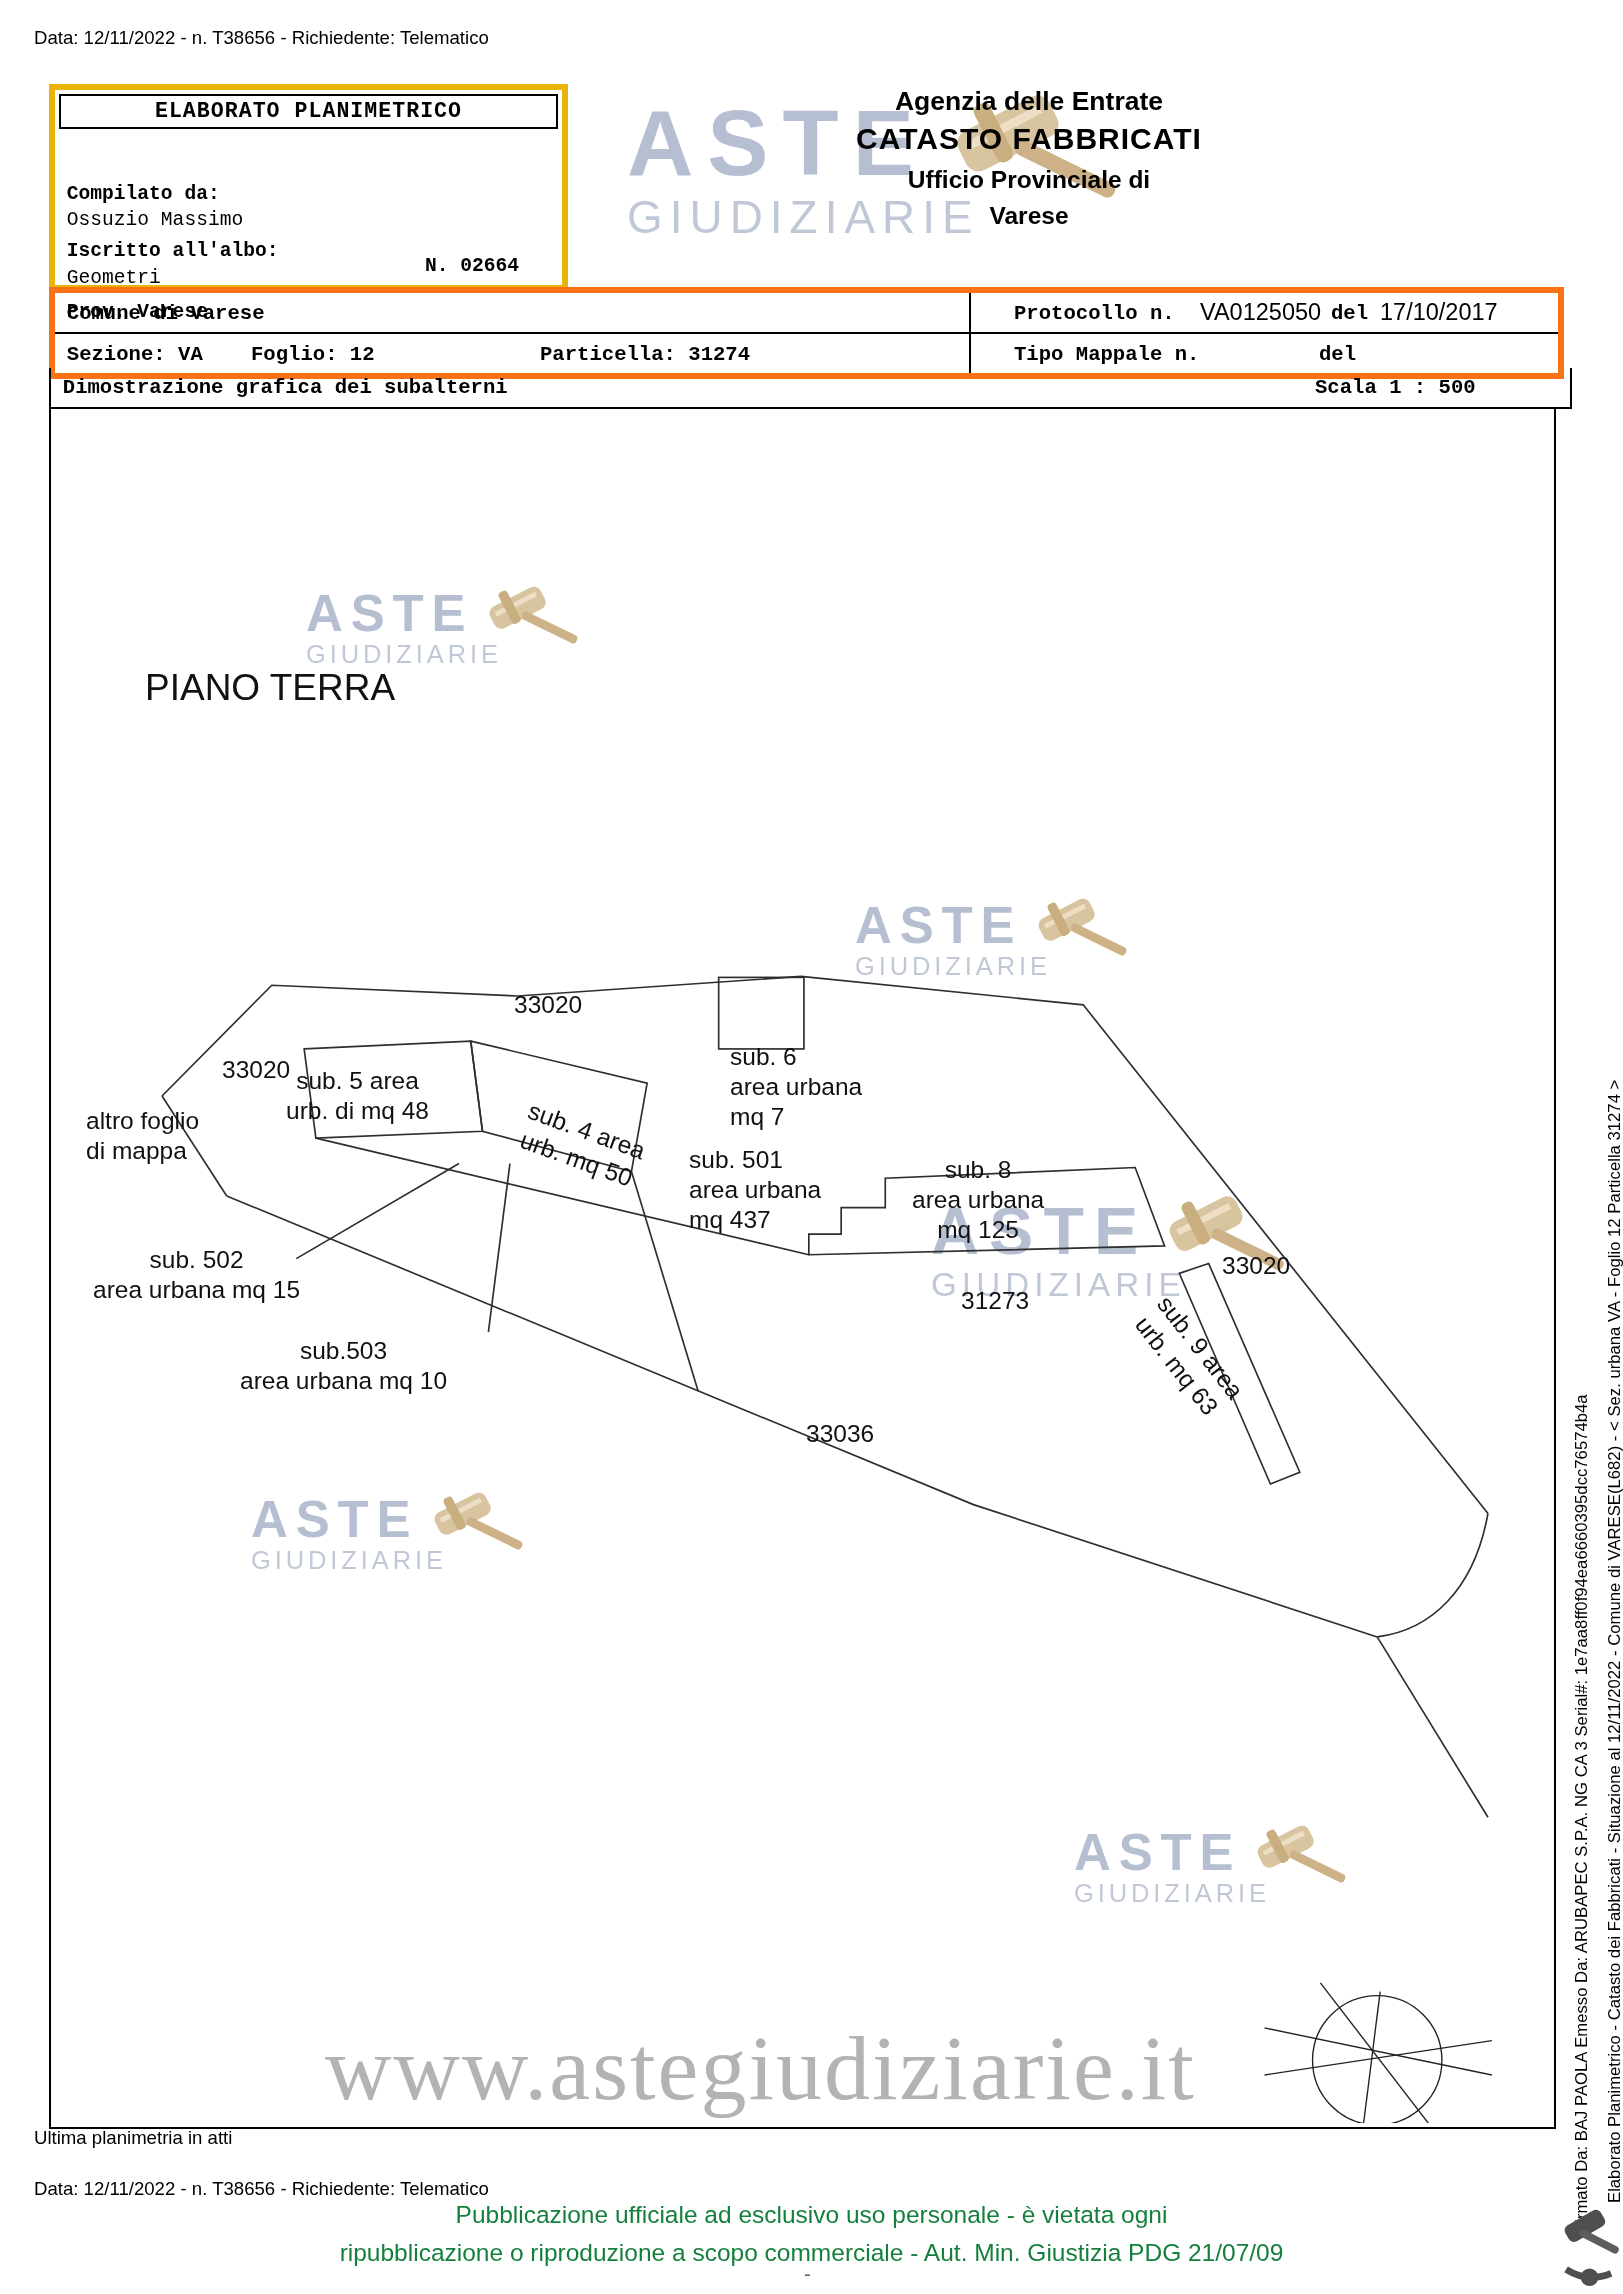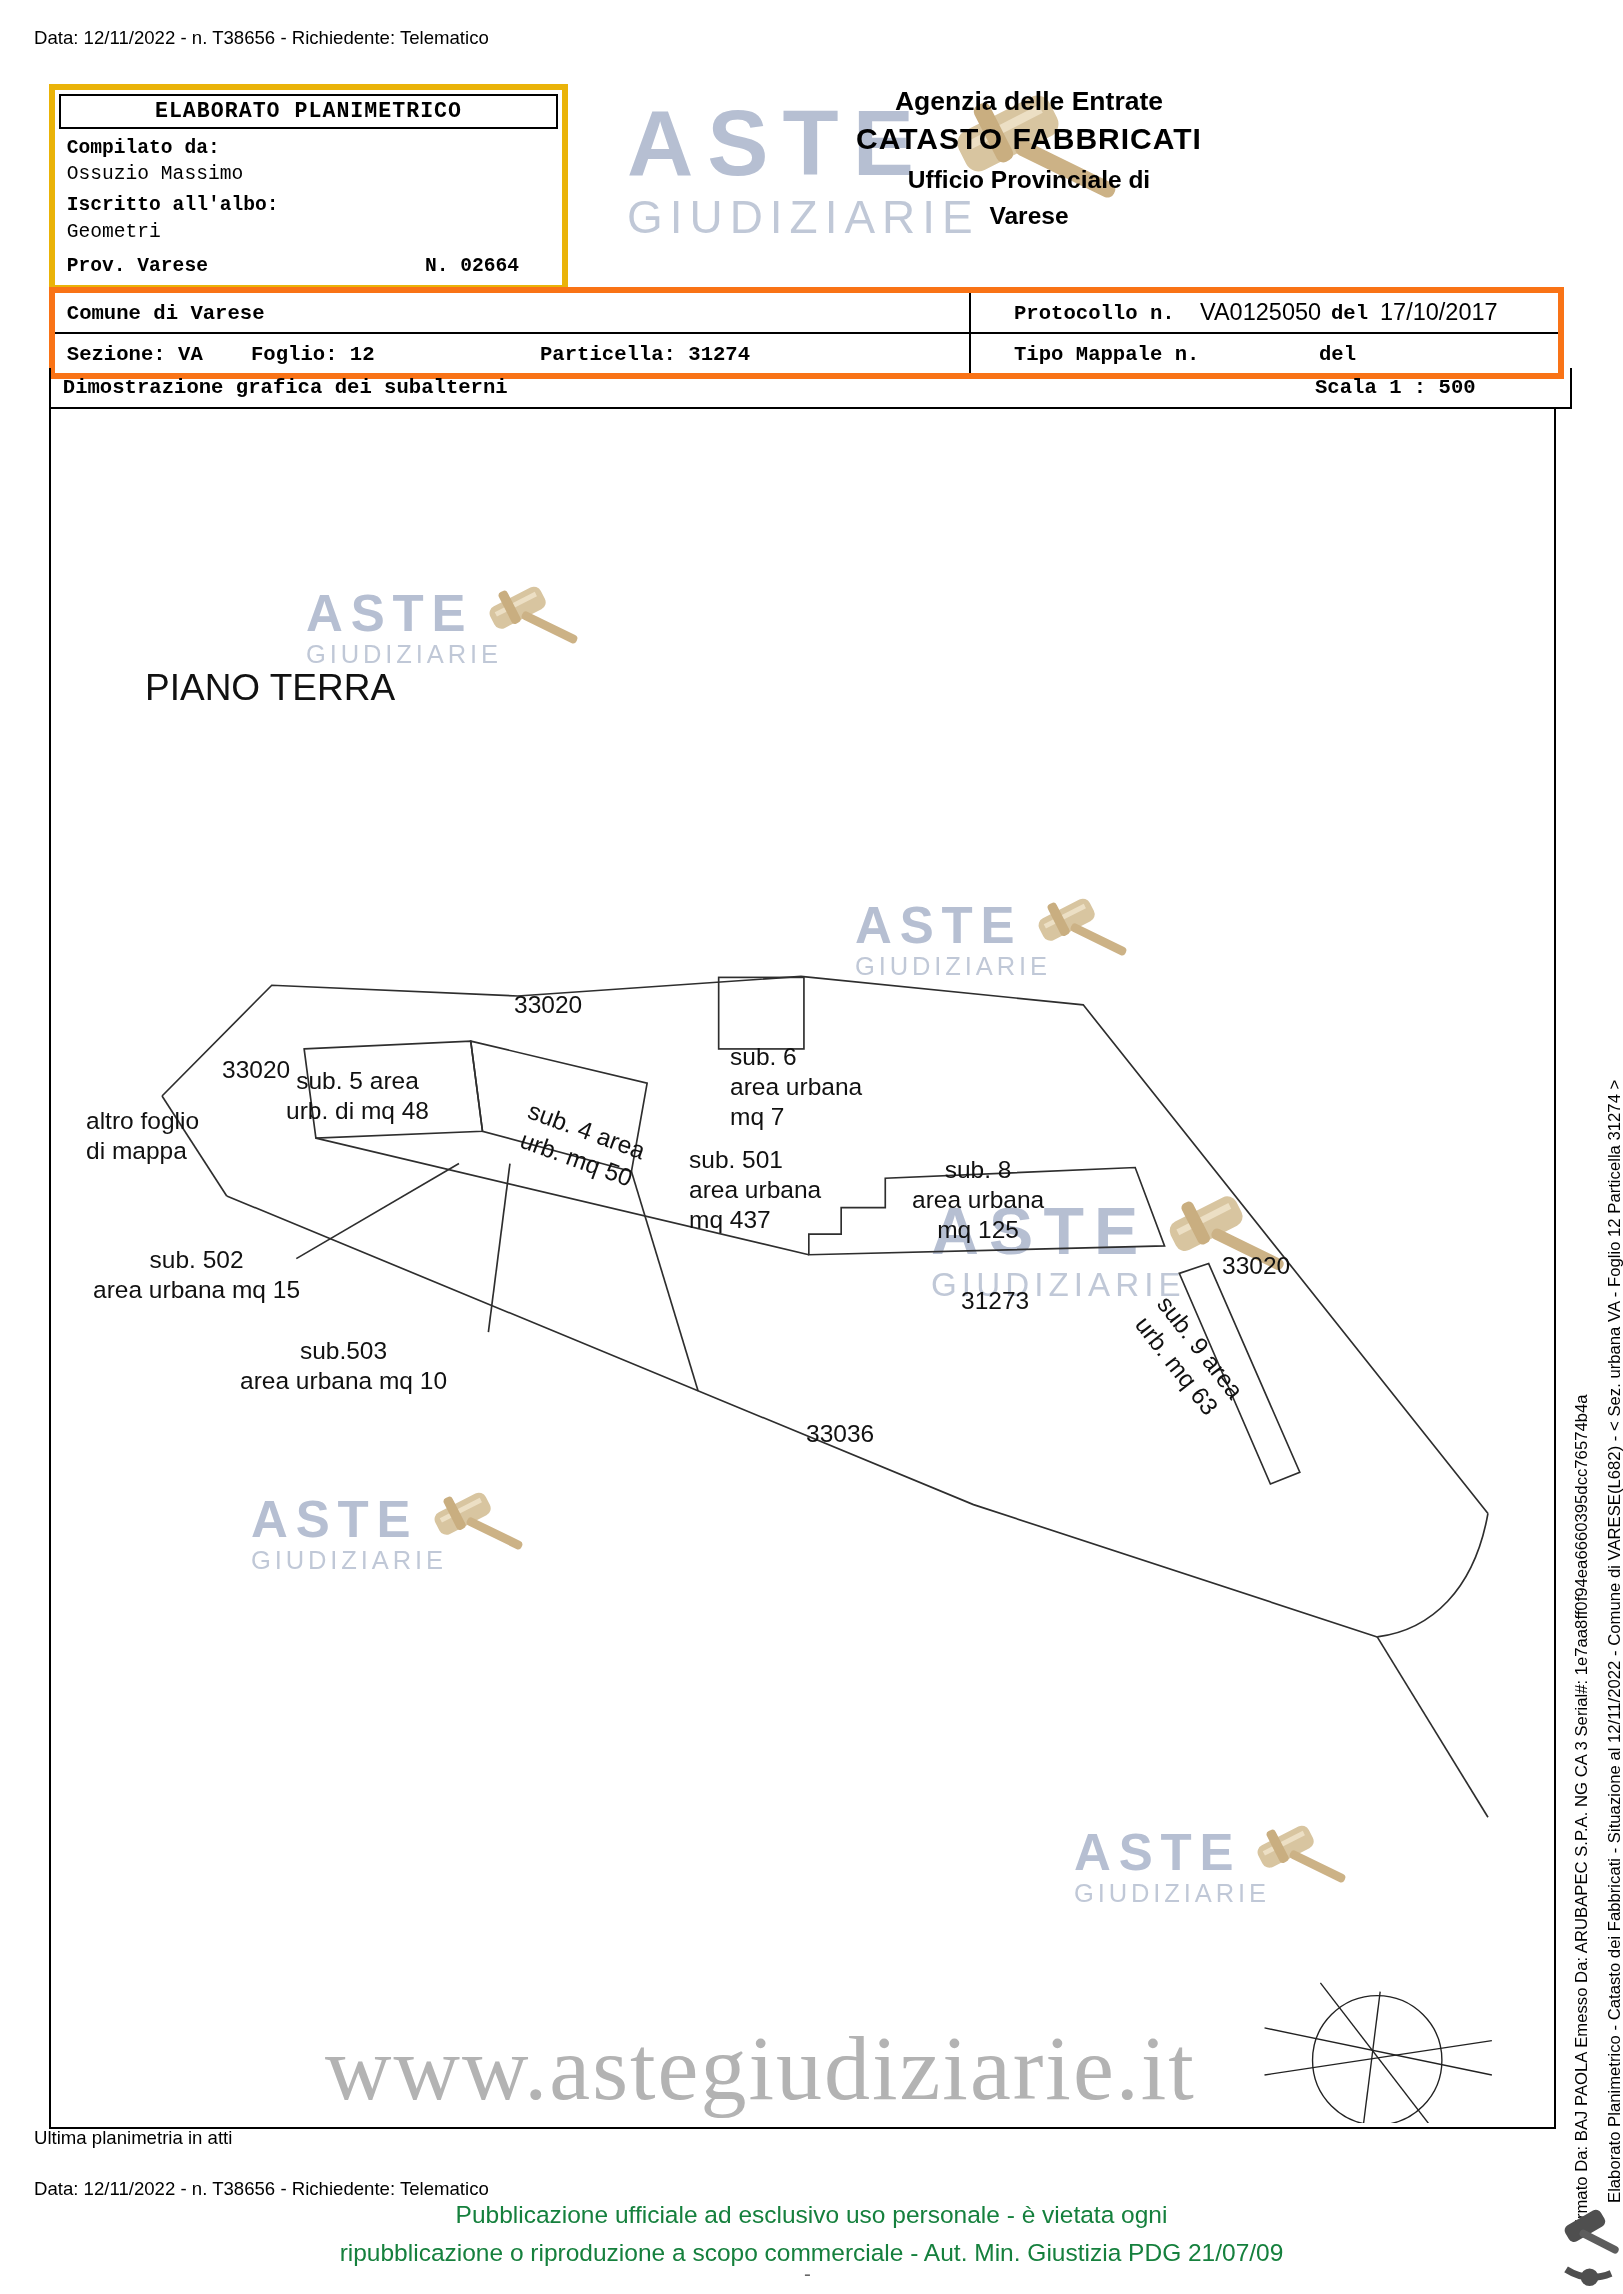--- a/index.html
+++ b/index.html
@@ -11,21 +11,21 @@
   .abs { position:absolute; }
   .mono { font-family:"Liberation Mono","DejaVu Sans Mono",monospace; }
 
   
   #top-line { left:34px; top:27.4px; font-size:18.6px; }
 
   
   #hdr-box { left:49px; top:84px; width:507px; height:195px; border:6px solid #eab308; }
   #hdr-title { position:absolute; left:3.9px; top:3.9px; right:3.9px; height:31px; border:2px solid #000;
                text-align:center; font-weight:700; font-size:21.6px; line-height:31px; letter-spacing:1px; }
-  .hdr-line { position:absolute; left:11.8px; font-size:19.6px; }
+  .hdr-line { position:absolute; left:11.8px; font-size:19.6px;margin-top:46px; }
   #hdr-compilato-label { top:47px; font-weight:700; }
   #hdr-compilato-value { top:73px; }
   #hdr-albo-label { top:104px; font-weight:700; }
   #hdr-albo-value { top:131px; }
   #hdr-prov { top:165px; font-weight:700; }
   #hdr-prov-num { position:absolute; left:370px; top:165px; font-size:19.6px; font-weight:700; }
 
   
   #agency { left:784px; top:86px; width:490px; text-align:center; }
   #agency .a1 { font-size:26.5px; font-weight:700; }

